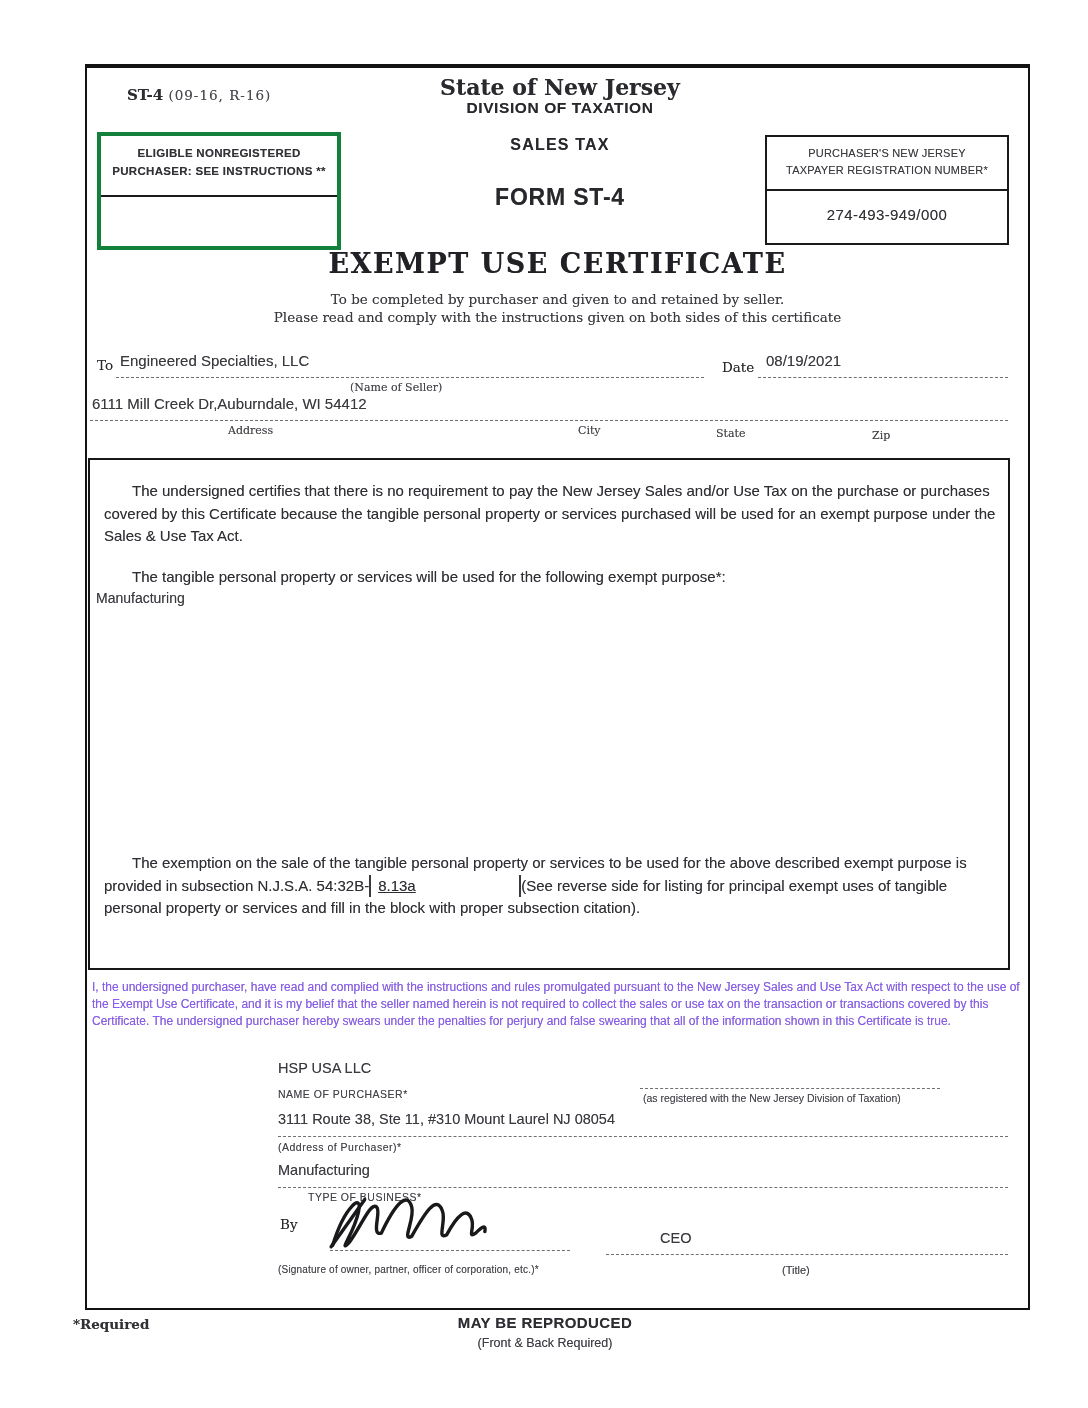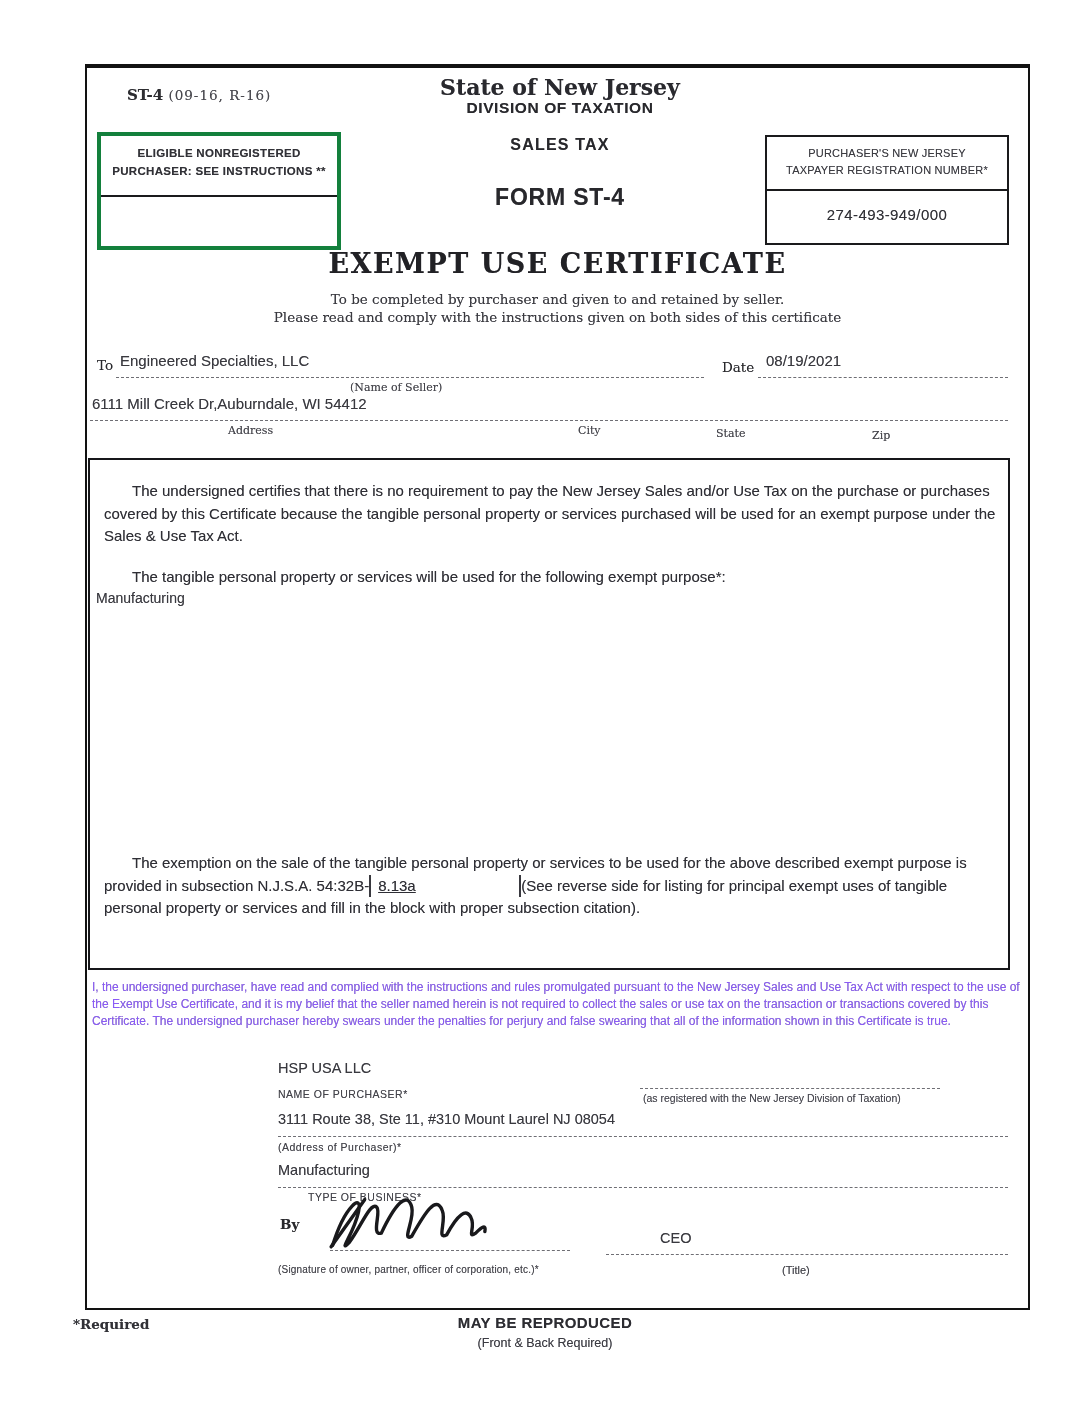--- a/index.html
+++ b/index.html
@@ -75,21 +75,21 @@
   
   .val { font-size:14.5px; color:#3a3a40; }
   .cap-label { font-size:10.5px; letter-spacing:.5px; color:#45454c; }
   .purch-name   { left:278px; top:1060px; }
   .purch-name-lbl { left:278px; top:1088px; }
   .registered-note { left:643px; top:1092px; font-size:10.5px; color:#4a4a52; }
   .purch-addr   { left:278px; top:1111px; }
   .purch-addr-lbl { left:278px; top:1141px; }
   .biz-value    { left:278px; top:1162px; }
   .biz-lbl      { left:278px; top:1191px;margin-left:30px; }
-  .by-label     { left:280px; top:1216px; font-size:13.5px;font-weight:bold; }
+  .by-label     { left:280px; top:1216px; font-size:13.5px; }
   .sig-wrap     { left:322px; top:1188px; width:175px; height:72px; }
   .sig-lbl      { left:278px; top:1264px; font-size:10px; letter-spacing:.2px; color:#45454c; }
   .title-value  { left:660px; top:1230px; }
   .title-lbl    { left:782px; top:1264px; font-size:11px; color:#45454c; }
 
   
   .required-note { left:73px; top:1316px; font-size:13.5px; font-weight:600; color:#333338; }
   .reproduced { left:300px; top:1314px; width:490px; text-align:center; font-size:15px;
                 font-weight:bold; letter-spacing:.4px; color:#2e2e33; }
   .front-back { left:300px; top:1336px; width:490px; text-align:center; font-size:12.5px; color:#3d3d44; }

